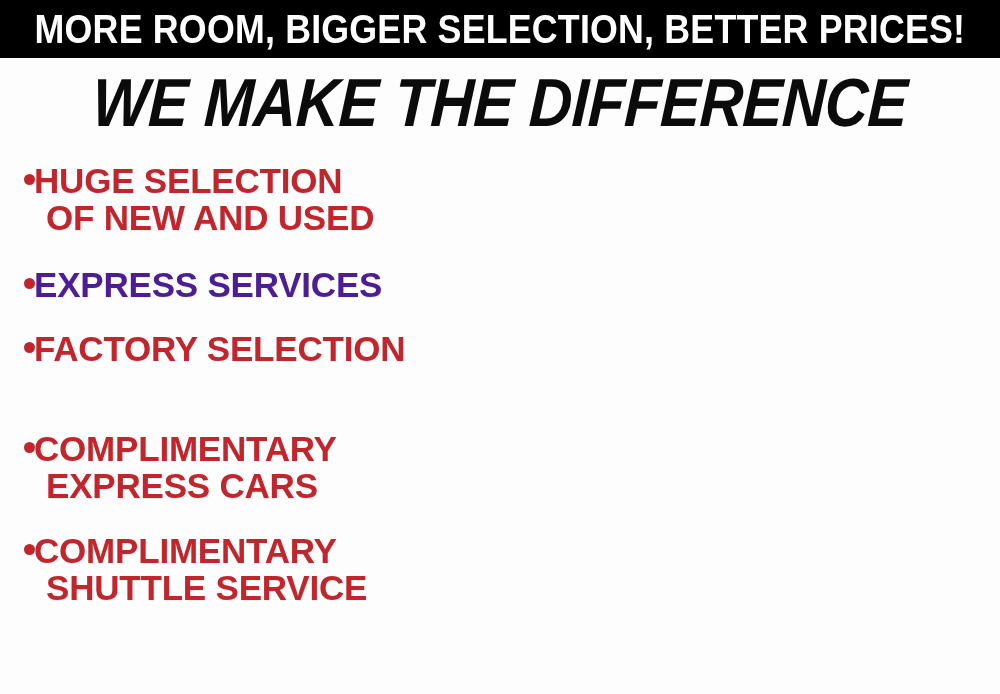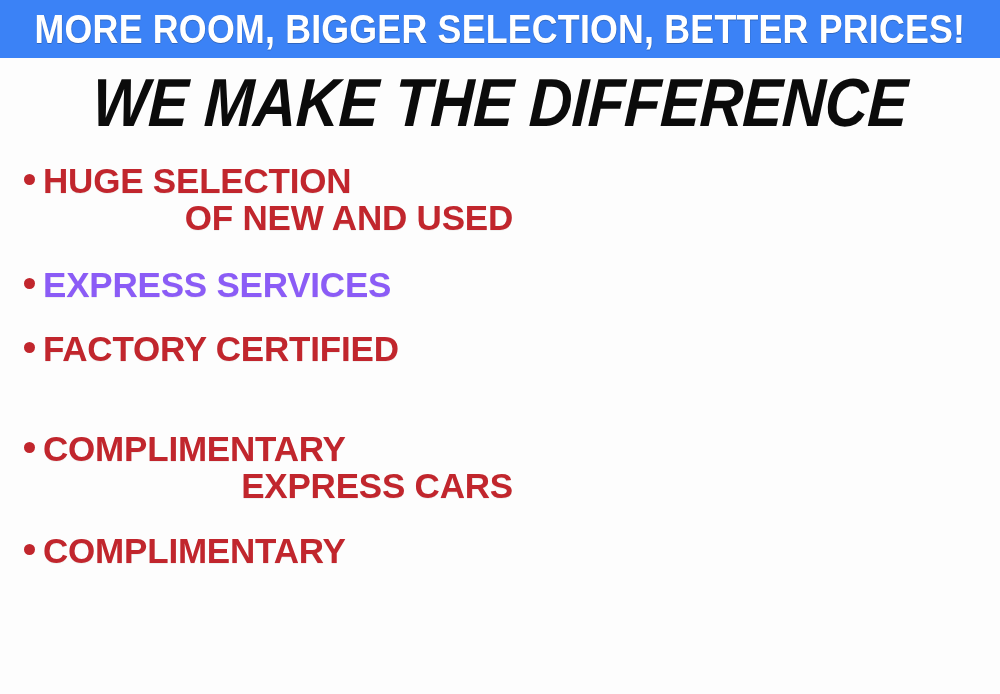--- a/index.html
+++ b/index.html
@@ -101,83 +101,83 @@
     color: #c1262d;
     font-family: "Liberation Sans Narrow", "Liberation Sans", "DejaVu Sans Condensed", sans-serif;
     font-weight: 700;
     font-size: 35px;
     line-height: 1.06;
     letter-spacing: -0.2px;
     white-space: pre-line;
     transform-origin: left center;
     text-shadow: 0 1px 0 rgba(0,0,0,0.05);
   }
-  .btext .l2 { display: block; padding-left: 12px; text-align: right; }
+  .btext .l2 { display: block; padding-left: 12px; }
 
   
   .r { position: absolute; }
 
   
   #l0 { top: 10px;  left: 0; }
   #l1 { top: 114px; left: 0; }
   #l2 { top: 178px; left: 0; }
   #l3 { top: 278px; left: 0; }
   #l4 { top: 380px; left: 0; }
   
   #r0 { top: 10px;  left: 0; }
   #r1 { top: 112px; left: 0; }
   #r2 { top: 174px; left: 0; }
   #r3 { top: 276px; left: 0; }
   #r4 { top: 338px; left: 0; }
   #r5 { top: 437px; left: 0; }
 
-  .col-left  .r { padding-left: 43px; width: 470px; }
+  .col-left  .r { padding-left: 34px; width: 470px; }
   .col-right .r { padding-left: 553px; width: 447px; }
   .col-left  .r .dot { left: 24px; top: 12px; }
 </style>
 </head>
 <body>
 
 <div id="poster" style="background: rgb(253, 253, 253);">
 
-  <div class="banner" style="background: #3b82f6;">
+  <div class="banner" style="background: #000000;">
     <span class="banner-text" style="color: rgb(255, 255, 255);">MORE ROOM, BIGGER SELECTION, BETTER PRICES!</span>
   </div>
 
   <div class="headline-wrap">
     <span class="headline" style="color: rgb(11, 11, 11);">WE MAKE THE DIFFERENCE</span>
   </div>
 
   <div class="columns">
 
     <div class="col col-left">
 
       <div class="r" id="l0">
         <span class="dot" style="background: rgb(193, 38, 45);"></span>
         <span class="btext" style="color: rgb(193, 38, 45);"><span>HUGE SELECTION</span><span class="l2">OF NEW AND USED</span></span>
       </div>
 
       <div class="r" id="l1">
         <span class="dot" style="background: rgb(193, 38, 45);"></span>
-        <span class="btext" style="color: #8b5cf6;"><span>EXPRESS SERVICES</span></span>
+        <span class="btext" style="color: #4c1d95;"><span>EXPRESS SERVICES</span></span>
       </div>
 
       <div class="r" id="l2">
         <span class="dot" style="background: rgb(193, 38, 45);"></span>
-        <span class="btext" style="color: rgb(193, 38, 45);"><span>FACTORY CERTIFIED</span></span>
+        <span class="btext" style="color: rgb(193, 38, 45);"><span>FACTORY SELECTION</span></span>
       </div>
 
       <div class="r" id="l3">
         <span class="dot" style="background: rgb(193, 38, 45);"></span>
         <span class="btext" style="color: rgb(193, 38, 45);"><span>COMPLIMENTARY</span><span class="l2">EXPRESS CARS</span></span>
       </div>
 
       <div class="r" id="l4">
         <span class="dot" style="background: rgb(193, 38, 45);"></span>
-        <span class="btext" style="color: rgb(193, 38, 45);"><span>COMPLIMENTARY</span></span>
+        <span class="btext" style="color: rgb(193, 38, 45);"><span>COMPLIMENTARY</span><span class="l2">SHUTTLE SERVICE</span></span>
       </div>
 
     </div>
 
     <div class="col col-right">
 
       <div class="r" id="r0">
         
         
       </div>

